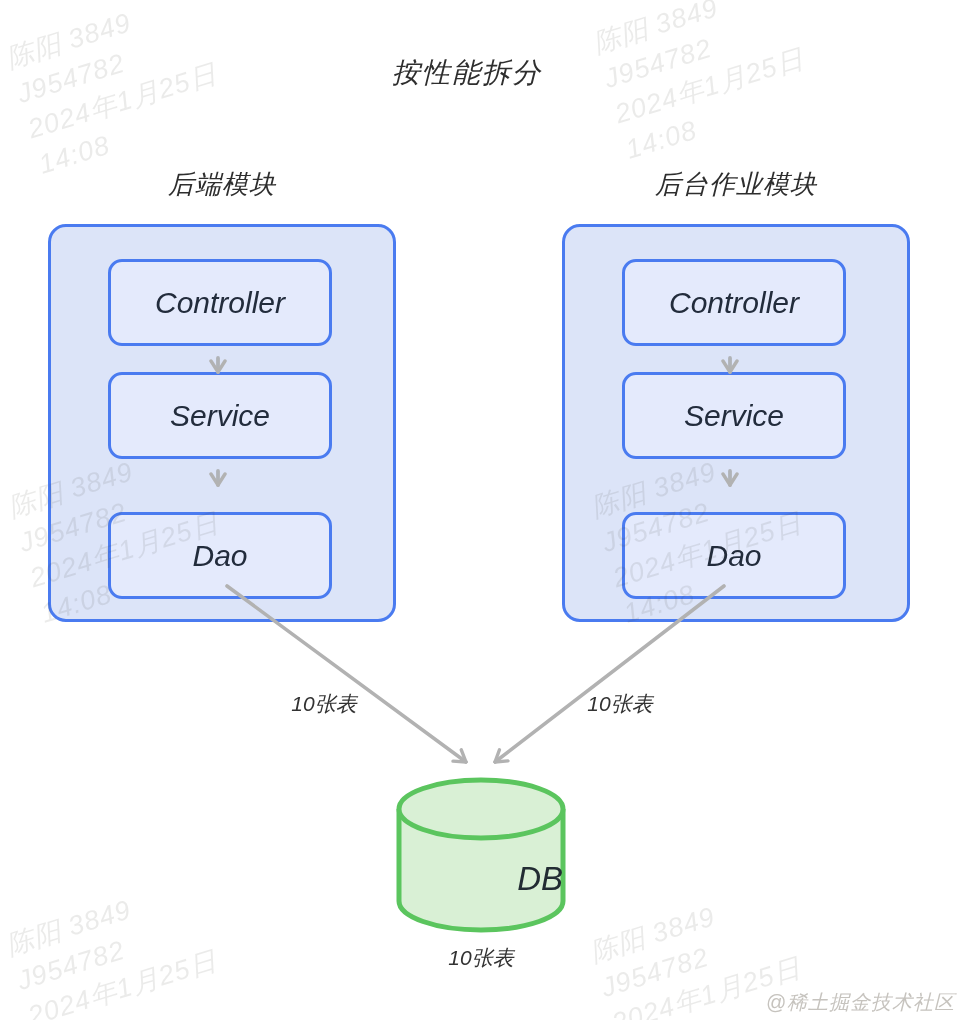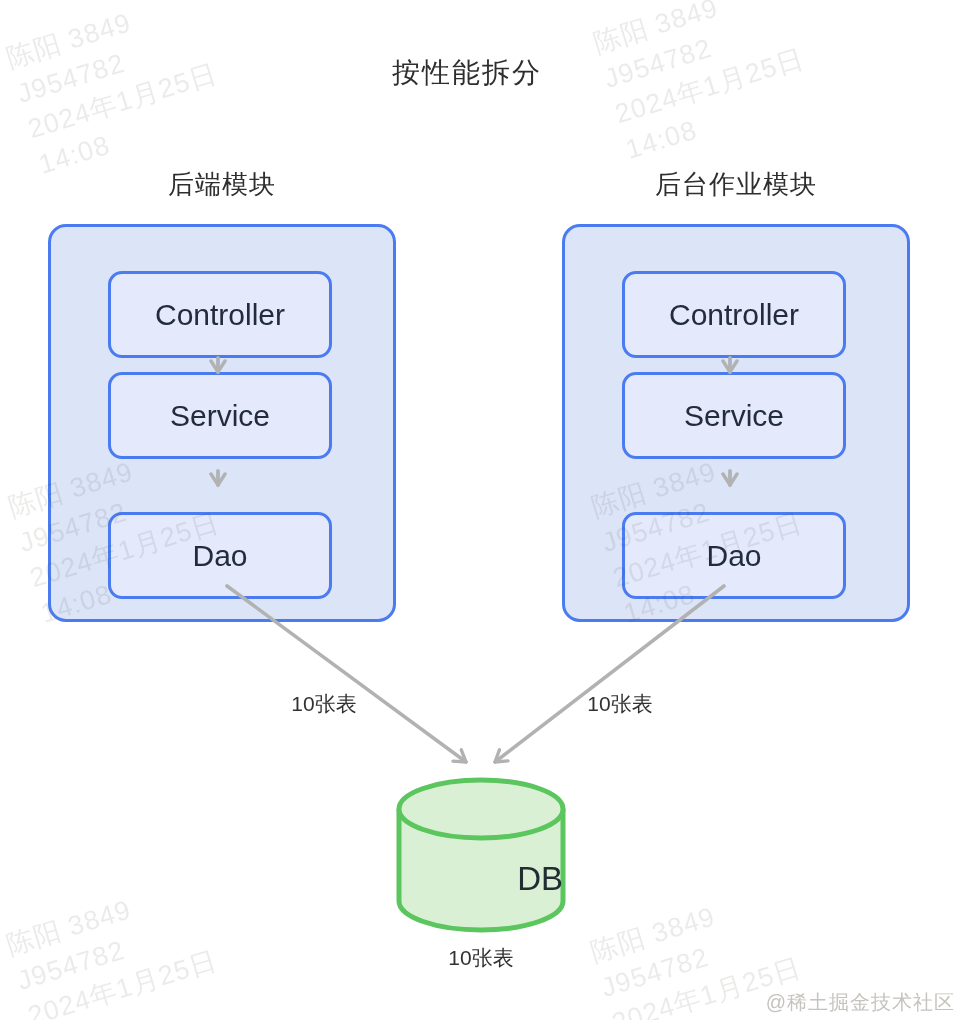--- a/index.html
+++ b/index.html
@@ -1,21 +1,21 @@
 <!DOCTYPE html>
 <html><head>
 <meta charset="utf-8">
 <style>
   html,body{margin:0;padding:0;}
   body{
     width:960px;height:1020px;position:relative;overflow:hidden;
     background:#ffffff;
     font-family:"Liberation Sans","DejaVu Sans",sans-serif;
   }
-  .stage{position:absolute;inset:0;}
+  .stage{position:absolute;inset:0;font-style:italic;}
 
   
   .title{
     position:absolute;left:0;top:54px;width:934px;
     text-align:center;font-size:28px;font-weight:500;color:#2e2e2e;
     letter-spacing:2px;z-index:2;
   }
   .module-label{
     position:absolute;top:167px;width:348px;text-align:center;
     font-size:26px;font-weight:500;color:#2e2e2e;letter-spacing:1px;z-index:2;
@@ -32,21 +32,21 @@
   }
   .module.left{left:48px;}
   .module.right{left:562px;}
   .layer{
     position:absolute;left:57px;width:224px;height:87px;
     box-sizing:border-box;
     background:#e4eafc;border:3px solid #4a7bf0;border-radius:14px;
     display:flex;align-items:center;justify-content:center;
     font-size:30px;color:#222c3c;
   }
-  .layer.l1{top:44px;}
+  .layer.l1{top:32px;}
   .layer.l2{top:145px;}
   .layer.l3{top:285px;}
 
   
   .overlay{position:absolute;left:0;top:0;z-index:3;pointer-events:none;}
 
   
   .edge-label{
     position:absolute;top:690px;width:140px;text-align:center;
     font-size:21px;color:#323232;z-index:4;

